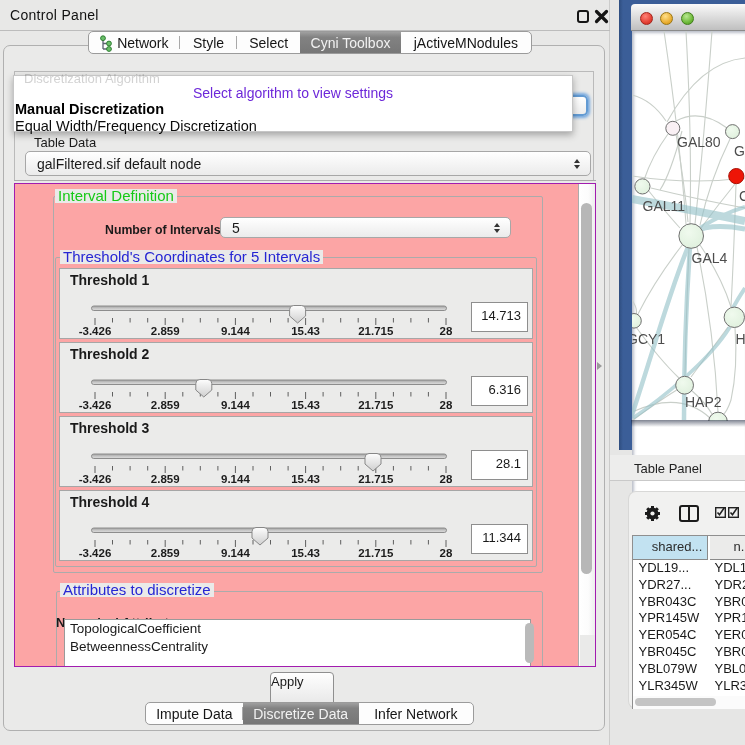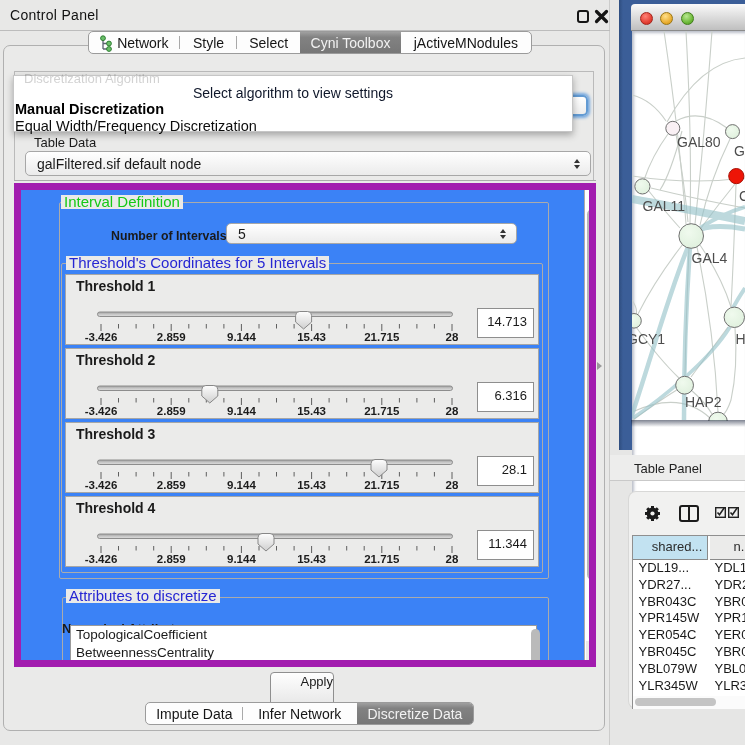--- a/index.html
+++ b/index.html
@@ -28,38 +28,38 @@
 #toptabs { left:88px; top:31px; width:444px; }
 #bottabs { left:145px; top:702px; width:329px; }
 
 #ghost-title { left:24px; top:71px; font-size:13px; color:rgba(70,70,70,0.25); z-index:6; }
 #algocombo { left:20px; top:95px; width:568px; height:21px; border:2px solid #639bd3;
   border-radius:5px; background:linear-gradient(#ffffff,#ededed);
   box-shadow:0 0 3px 1.5px rgba(96,156,221,0.85); }
 
 #popup { left:13px; top:75px; width:560px; height:57px; background:#fff;
   border:1px solid #c6c6c6; box-shadow:0 3px 7px rgba(0,0,0,0.30); z-index:5; }
-#popup .sel { position:absolute; left:0; right:0; top:9px; text-align:center; color:#0f172a; font-size:14px; }
+#popup .sel { position:absolute; left:0; right:0; top:9px; text-align:center; color:#6d28d9; font-size:14px; }
 #popup .it1 { position:absolute; left:1px; top:25px; font-weight:bold; color:#000; font-size:14.5px; }
 #popup .it2 { position:absolute; left:1px; top:42px; color:#0c0c0c; font-size:14.5px; }
 
 .combo { border:1px solid #a7a7a7; border-radius:5px; background:linear-gradient(#ffffff,#ebebeb);
   position:absolute; }
 .combo .ctext { position:absolute; left:11px; top:50%; transform:translateY(-52%); font-size:14px; }
 .updn { position:absolute; right:9px; top:50%; transform:translateY(-50%); width:7px; height:12px; }
 .updn::before { content:""; position:absolute; left:0; top:1px; border-left:3px solid transparent;
   border-right:3px solid transparent; border-bottom:4px solid #333; }
 .updn::after { content:""; position:absolute; left:0; bottom:1px; border-left:3px solid transparent;
   border-right:3px solid transparent; border-top:4px solid #333; }
 
 #tdlabel { left:34px; top:135px; }
 #tdcombo { left:25px; top:151px; width:566px; height:25px; }
 
-#scrollpane { left:14px; top:183px; width:582px; height:484px; border:7px solid #a21caf;
-  background:#3b82f6; overflow:hidden; }
+#scrollpane { left:14px; top:183px; width:582px; height:484px; border:1px solid #a21caf;
+  background:#fca5a5; overflow:hidden; }
 #sbar { position:absolute; left:563px; top:0; width:18px; height:482px;
   background:linear-gradient(90deg,#ffffff 0%,#fcfcfc 55%,#ececec 100%);
   border-left:1px solid #ababab; }
 #sthumb { position:absolute; left:566px; top:19px; width:11px; height:371px;
   background:#b7b7b7; border-radius:6px; }
 
 .group { position:absolute; border:1px solid #ababab; border-radius:2px; }
 .gtitle { position:absolute; background:#eaeae9; padding:0 3px; font-size:15px; line-height:14px; }
 #igroup { left:38px; top:12px; width:490px; height:377px; }
 #igt { left:40px; top:5px; color:#16c916; }
@@ -77,21 +77,21 @@
   border:1px solid #8e8e8e; text-align:right; padding-right:6px; line-height:26px; }
 
 #agroup { left:41px; top:407px; width:487px; height:80px; }
 #agt { left:45px; top:399px; color:#2626d3; }
 #numattr { left:41px; top:431px; font-weight:bold; }
 #alist { left:49px; top:435px; width:467px; height:49px; background:#fff; border:1px solid #9a9a9a; font-size:13.5px; }
 #alist div { margin-left:5px; line-height:17.5px; }
 #athumb { position:absolute; left:455px; top:3px; width:9px; height:40px; background:#bababa; border-radius:5px; }
 
 #apply { left:270px; top:672px; width:64px; height:36px; border:1px solid #8f8f8f; border-radius:4px;
-  background:linear-gradient(#fefefe,#e6e6e6); text-align:right; line-height:18px; }
+  background:linear-gradient(#fefefe,#e6e6e6); text-align:left; line-height:18px; }
 
 
 #bluef { left:619px; top:0; width:126px; height:450px; background:linear-gradient(90deg,#2e4d7f 0px,#3b5e98 4px); }
 #bluesh { left:631px; top:420px; width:114px; height:7px; background:linear-gradient(rgba(20,30,55,0.55),rgba(20,30,55,0)); }
 #macwin { left:631px; top:4px; width:114px; height:27px;
   background:linear-gradient(#fafafa,#bfbfbf); border-bottom:1px solid #8b8b8b;
   border-radius:4px 0 0 0; }
 .light { position:absolute; top:12px; width:13px; height:13px; border-radius:50%; }
 #lred { left:640px; background:radial-gradient(circle at 40% 30%, #ff8276,#e23d31 65%,#c32a20); border:1px solid #a2241c; }
 #lyel { left:660px; background:radial-gradient(circle at 40% 30%, #ffe08a,#e8ab2d 65%,#ce9217); border:1px solid #9a7614; }
@@ -341,22 +341,22 @@
   <div id="sbar"></div>
   <div style="position:absolute;left:564.5px;top:451px;width:17px;height:32px;background:#eaeae9"></div>
   <div id="sthumb"></div>
 </div>
 
 <div class="abs" style="left:597px;top:362px;width:0;height:0;border-top:4px solid transparent;border-bottom:4px solid transparent;border-left:5px solid #9a9a9a"></div>
 <div class="abs" id="apply">Apply</div>
 
 <div class="abs tabbar" id="bottabs">
   <div class="seg div" style="width:96.6px">Impute Data</div>
+  <div class="seg dark" style="width:116.1px">Discretize Data</div>
   <div class="seg" style="flex:1">Infer Network</div>
-  <div class="seg dark" style="width:116.1px">Discretize Data</div>
 </div>
 
 <div class="abs" id="bluef"></div>
 <div class="abs" id="macwin"></div>
 <div class="abs light" id="lred"></div>
 <div class="abs light" id="lyel"></div>
 <div class="abs light" id="lgrn"></div>
 <div class="abs" id="canvas">
       <svg id="net" style="position:absolute;left:0;top:0" width="113" height="390" viewBox="632 31 113 390">
 <defs>

